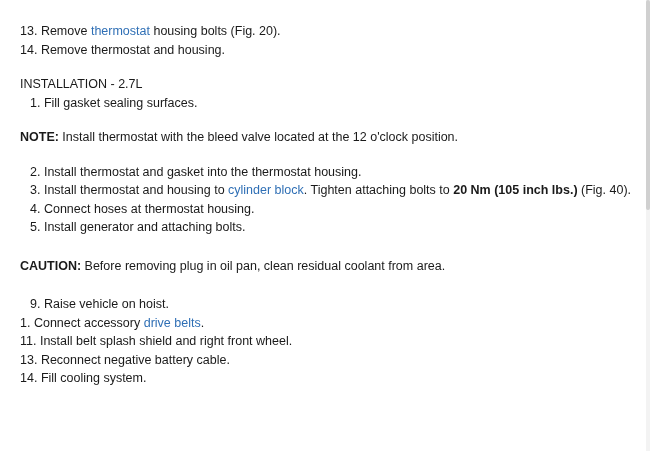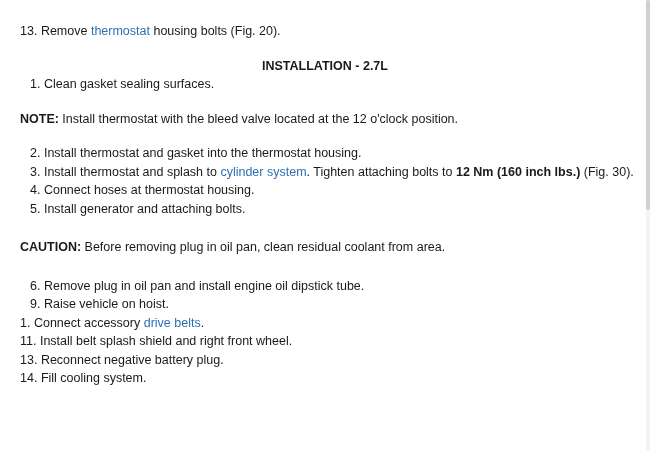--- a/index.html
+++ b/index.html
@@ -32,23 +32,22 @@
   .step {
     padding: 3px 0 3px 0;
   }
   .indent0 {
     padding-left: 0px;
   }
   .indent-num {
     padding-left: 10px;
   }
   .heading {
-    font-weight: bold;
+    font-weight: normal;
     padding: 3px 0 3px 0;
-    text-align: center;
   }
   .note {
     padding: 3px 0 3px 0;
   }
   .caution {
     padding: 3px 0 3px 0;
   }
   .link {
     color: #2f6fb5;
     text-decoration: none;
@@ -82,46 +81,50 @@
 </head>
 <body>
 
 <div class="page">
 
   <div class="line step indent0">
     <span>13.</span>
     <span>Remove </span><span class="link">thermostat</span><span> housing bolts (Fig. 20).</span>
   </div>
 
+  <div class="line step indent0">
+    <span>14.</span>
+    <span>Remove thermostat and housing.</span>
+  </div>
 
   <div class="gap-md"></div>
 
   <div class="line heading indent0">INSTALLATION - 2.7L</div>
 
   <div class="line step indent-num">
     <span>1.</span>
-    <span>Clean gasket sealing surfaces.</span>
+    <span>Fill gasket sealing surfaces.</span>
   </div>
 
   <div class="gap-md"></div>
 
   <div class="line note indent0">
     <span class="bold">NOTE:</span><span> Install thermostat with the bleed valve located at the 12 o'clock position.</span>
   </div>
 
   <div class="gap-md"></div>
 
   <div class="line step indent-num">
     <span>2.</span>
     <span>Install thermostat and gasket into the thermostat housing.</span>
   </div>
 
   <div class="line step indent-num">
     <span>3.</span>
-    <span>Install thermostat and splash to </span><span class="link">cylinder system</span><span>. Tighten attaching bolts to </span><span class="bold">12 Nm (160 inch lbs.)</span><span> (Fig. 30).</span>
+    <span>Install thermostat and housing to </span><span class="link">cylinder block</span><span>. Tighten attaching bolts to </span><span class="bold">20 Nm (105 inch lbs.)</span><span> (Fig. 40).</span>
   </div>
 
   <div class="line step indent-num">
     <span>4.</span>
     <span>Connect hoses at thermostat housing.</span>
   </div>
 
   <div class="line step indent-num">
     <span>5.</span>
     <span>Install generator and attaching bolts.</span>
@@ -129,38 +132,34 @@
 
   <div class="gap-lg"></div>
 
   <div class="line caution indent0">
     <span class="bold">CAUTION:</span><span> Before removing plug in oil pan, clean residual coolant from area.</span>
   </div>
 
   <div class="gap-lg"></div>
 
   <div class="line step indent-num">
-    <span>6.</span>
-    <span>Remove plug in oil pan and install engine oil dipstick tube.</span>
-  </div>
-  <div class="line step indent-num">
     <span>9.</span>
     <span>Raise vehicle on hoist.</span>
   </div>
   <div class="line step indent0">
     <span>1.</span>
     <span>Connect accessory </span><span class="link">drive belts</span><span>.</span>
   </div>
   <div class="line step indent0">
     <span>11.</span>
     <span>Install belt splash shield and right front wheel.</span>
   </div>
   <div class="line step indent0">
     <span>13.</span>
-    <span>Reconnect negative battery plug.</span>
+    <span>Reconnect negative battery cable.</span>
   </div>
   <div class="line step indent0">
     <span>14.</span>
     <span>Fill cooling system.</span>
   </div>
 
 </div>
 
 <div class="scrollbar">
   <div class="scrollthumb"></div>

